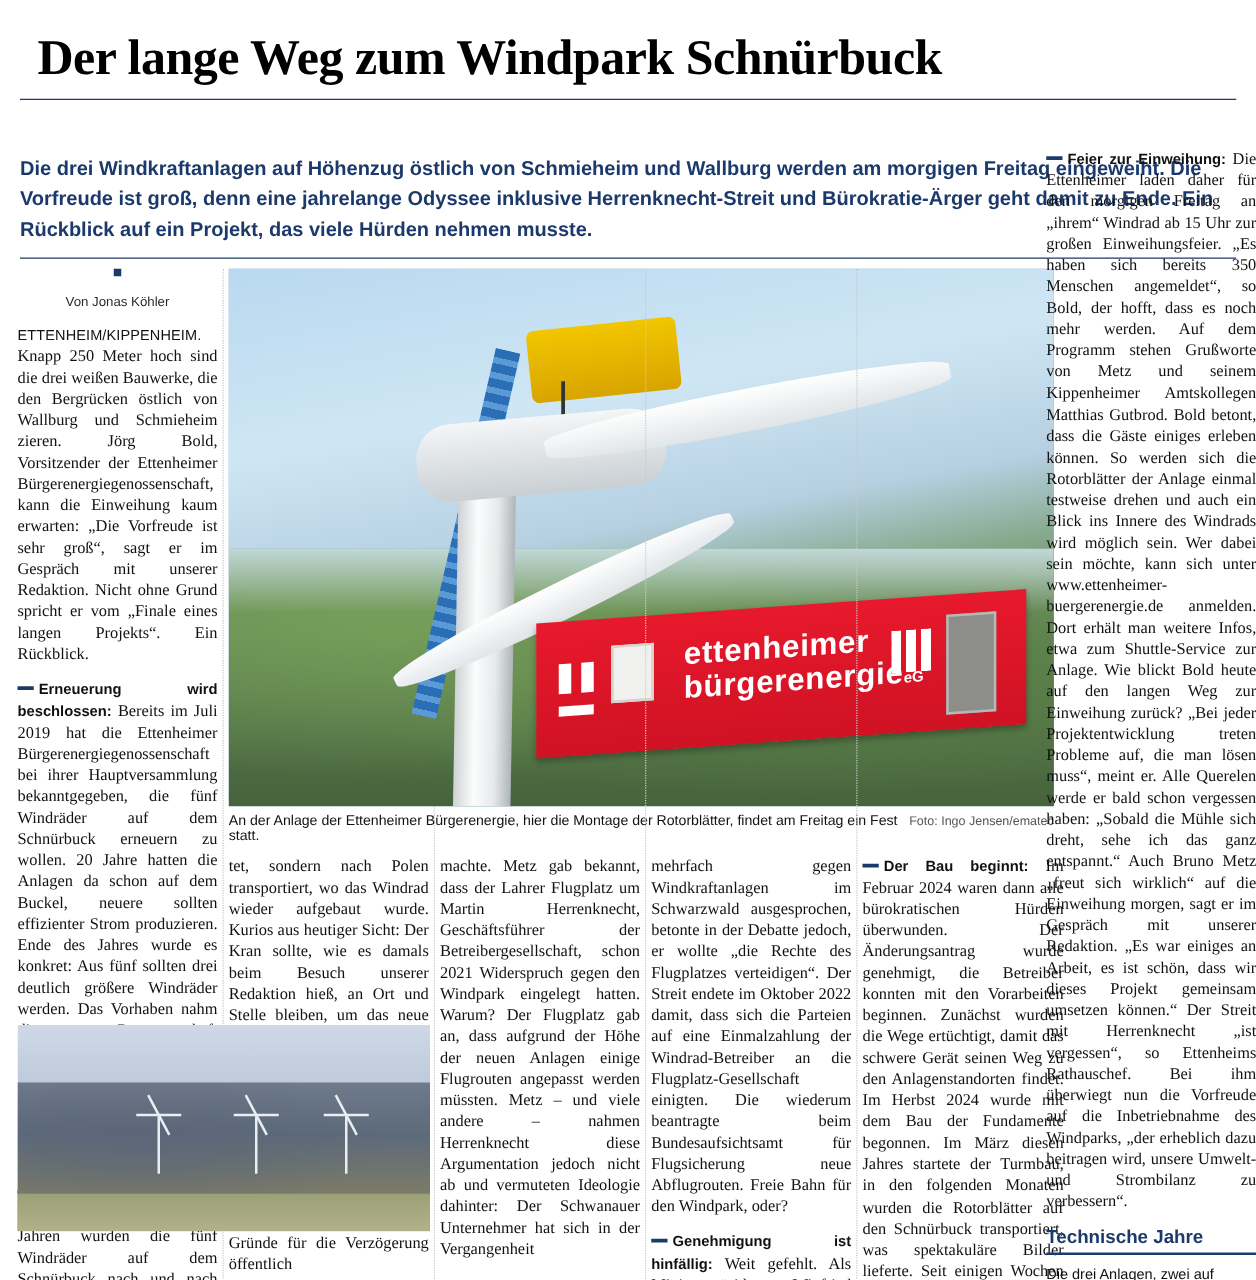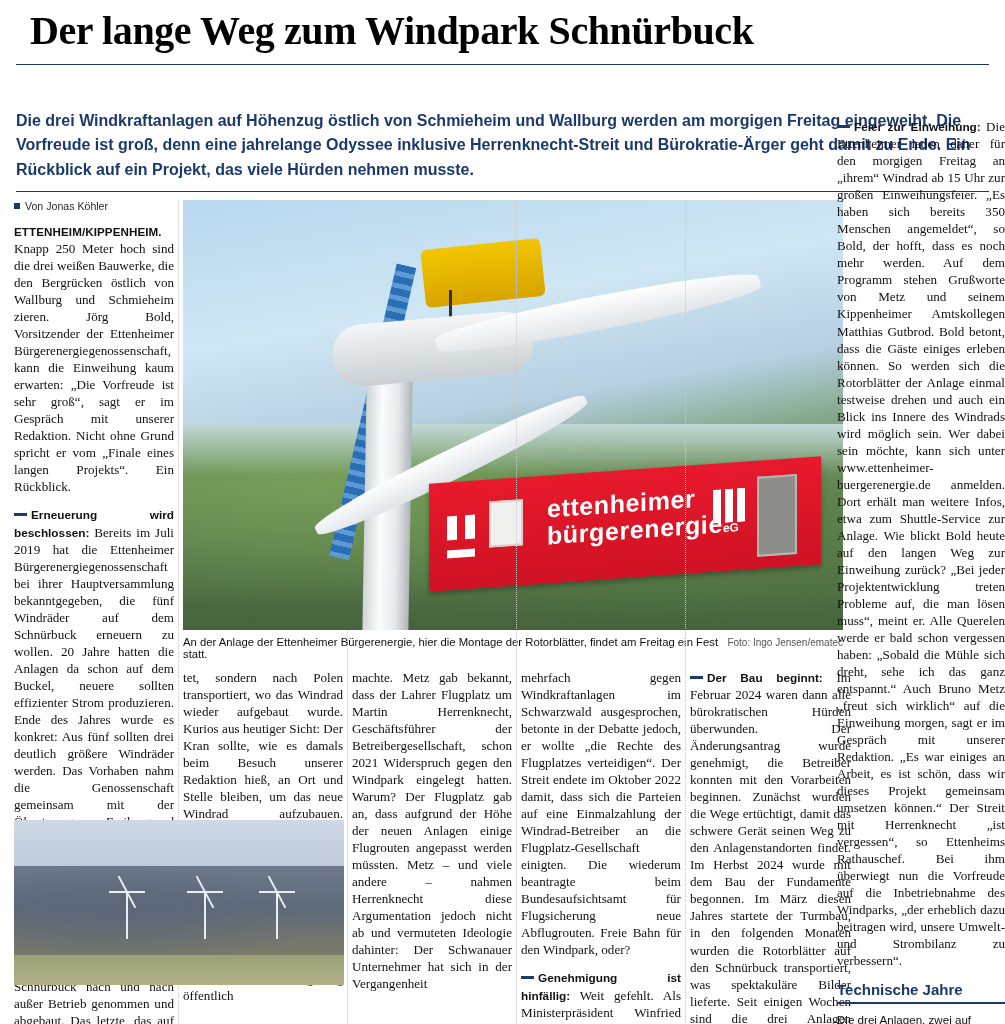--- a/index.html
+++ b/index.html
@@ -18,21 +18,21 @@
   }
 
   
   .headline {
     font-family: "Liberation Serif", serif;
     font-weight: 700;
     font-size: 40px;
     line-height: 1.05;
     letter-spacing: -0.4px;
     color: #000;
-    padding-top: 10px;
+    padding-top: 25px;
     padding-left: 16px;
   }
   .rule-top {
     border-bottom: 1.2px solid #1b3a6b;
     margin: 12px 2px 9px 2px;
   }
   .standfirst {
     font-family: "Liberation Sans", sans-serif;
     font-size: 16px;
     line-height: 1.52;
@@ -61,43 +61,44 @@
   }
   .col:last-child { border-right: none; }
 
   
   .byline {
     font-family: "Liberation Sans", sans-serif;
     font-size: 10.6px;
     color: #2a2a2a;
     display: flex;
     align-items: center;
-    gap: 5px;
+    gap: 15px;
     margin-bottom: 11px;
+    flex-direction: column;
   }
   .byline .sq {
     width: 6px; height: 6px;
     background: #1b3a6b;
     display: inline-block;
   }
 
   
   .bodytext {
     font-family: "Liberation Serif", serif;
     font-size: 13.1px;
     line-height: 1.30;
     text-align: justify;
     hyphens: auto;
     -webkit-hyphens: auto;
     color: #111;
     margin-bottom: 11px;
   }
   .lead-loc {
     font-family: "Liberation Sans", sans-serif;
-    font-weight: 700;
+    font-weight: 400;
     font-size: 11.6px;
     letter-spacing: 0.1px;
   }
   .sub {
     font-family: "Liberation Sans", sans-serif;
     font-weight: 700;
     font-size: 11.8px;
     color: #111;
   }
   .dash {

